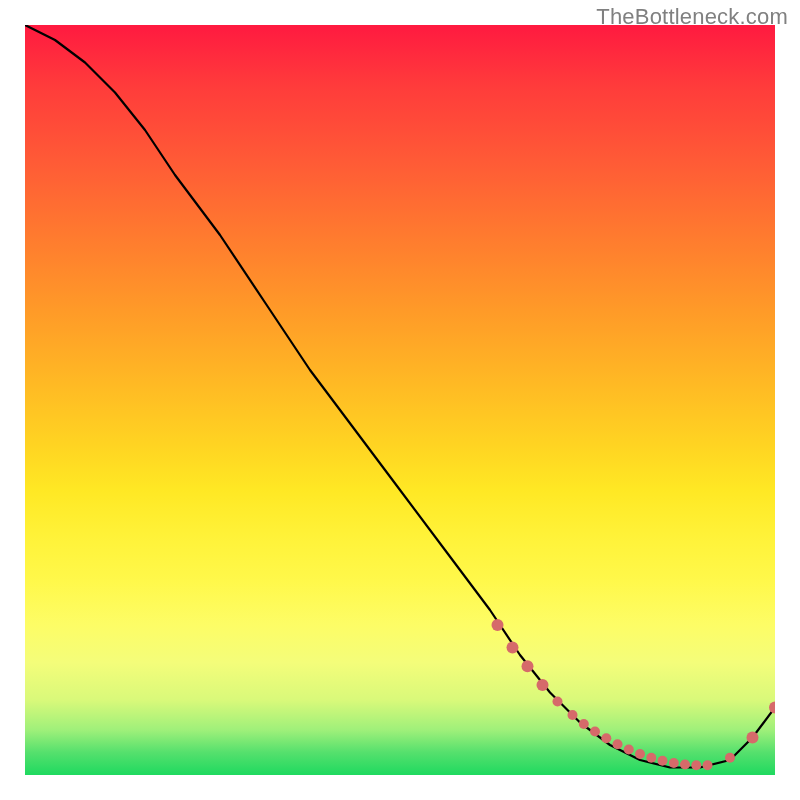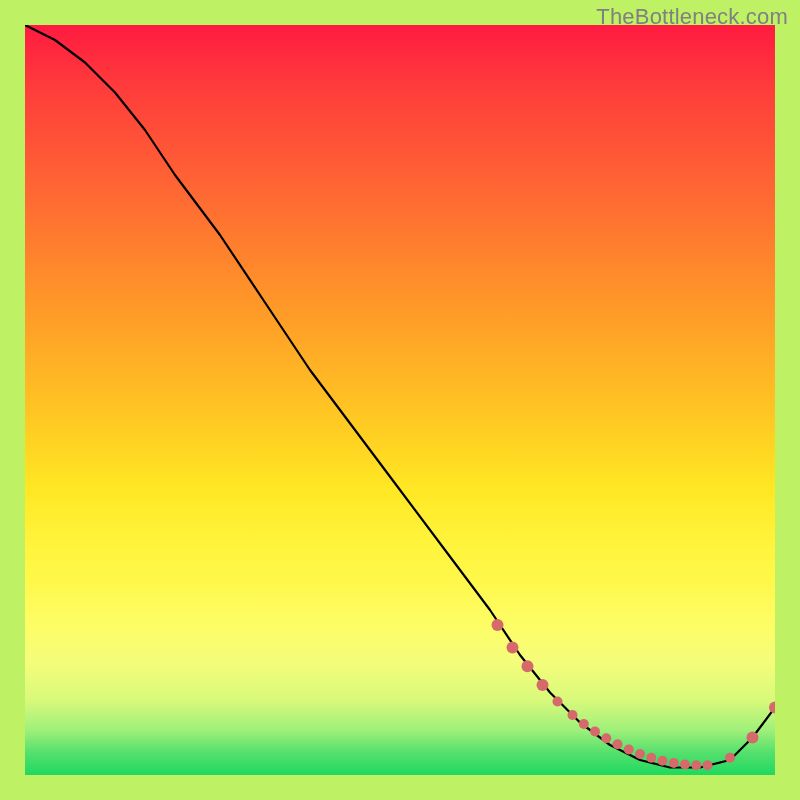--- a/index.html
+++ b/index.html
@@ -8,21 +8,21 @@
     width: 800px;
     height: 800px;
     background: #000;
     overflow: hidden;
     font-family: Arial, Helvetica, sans-serif;
   }
   .frame {
     position: relative;
     width: 800px;
     height: 800px;
-    background: #bef264;
+    background: #ffffff;
     text-decoration: underline;
   }
   .plot-area {
     position: absolute;
     left: 25px;
     top: 25px;
     width: 750px;
     height: 750px;
     
     background: linear-gradient(

